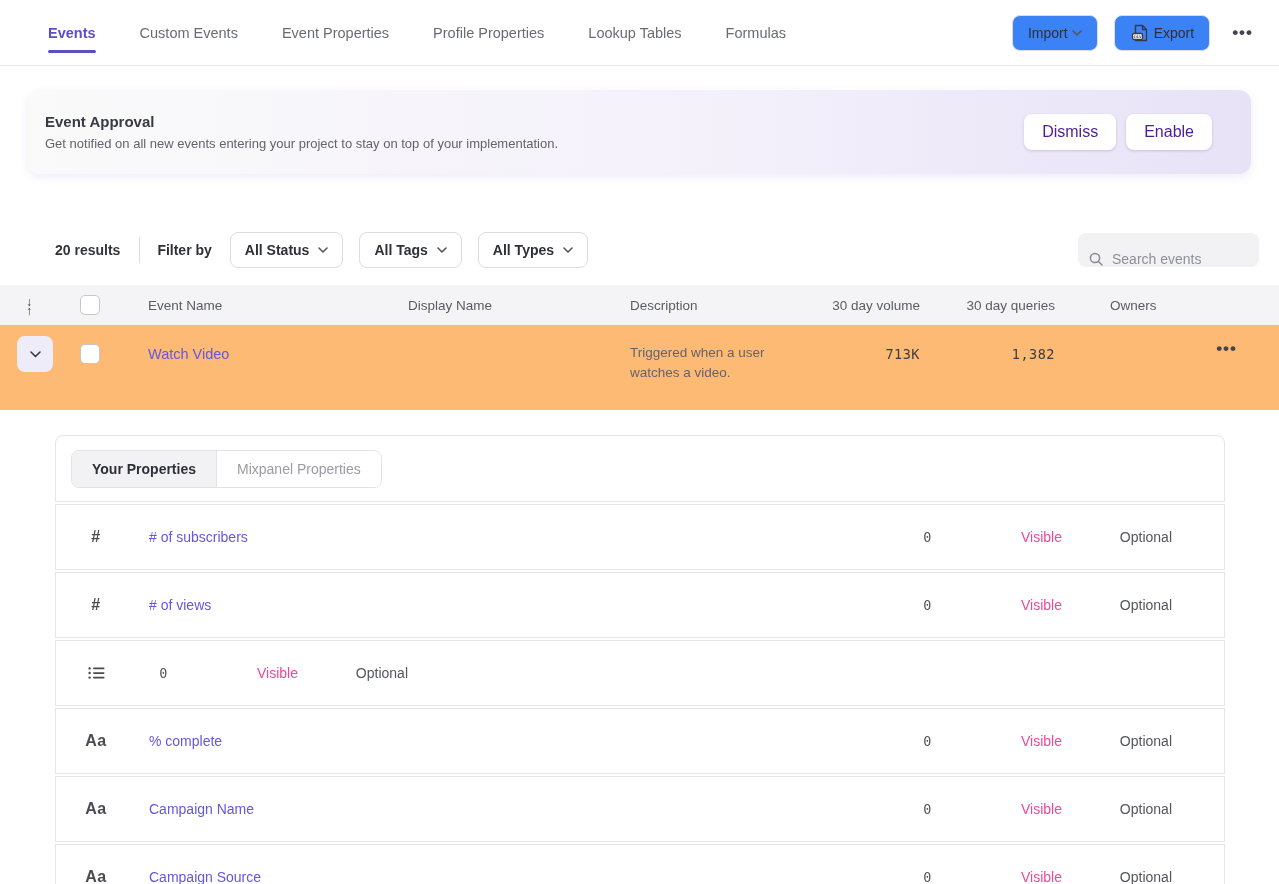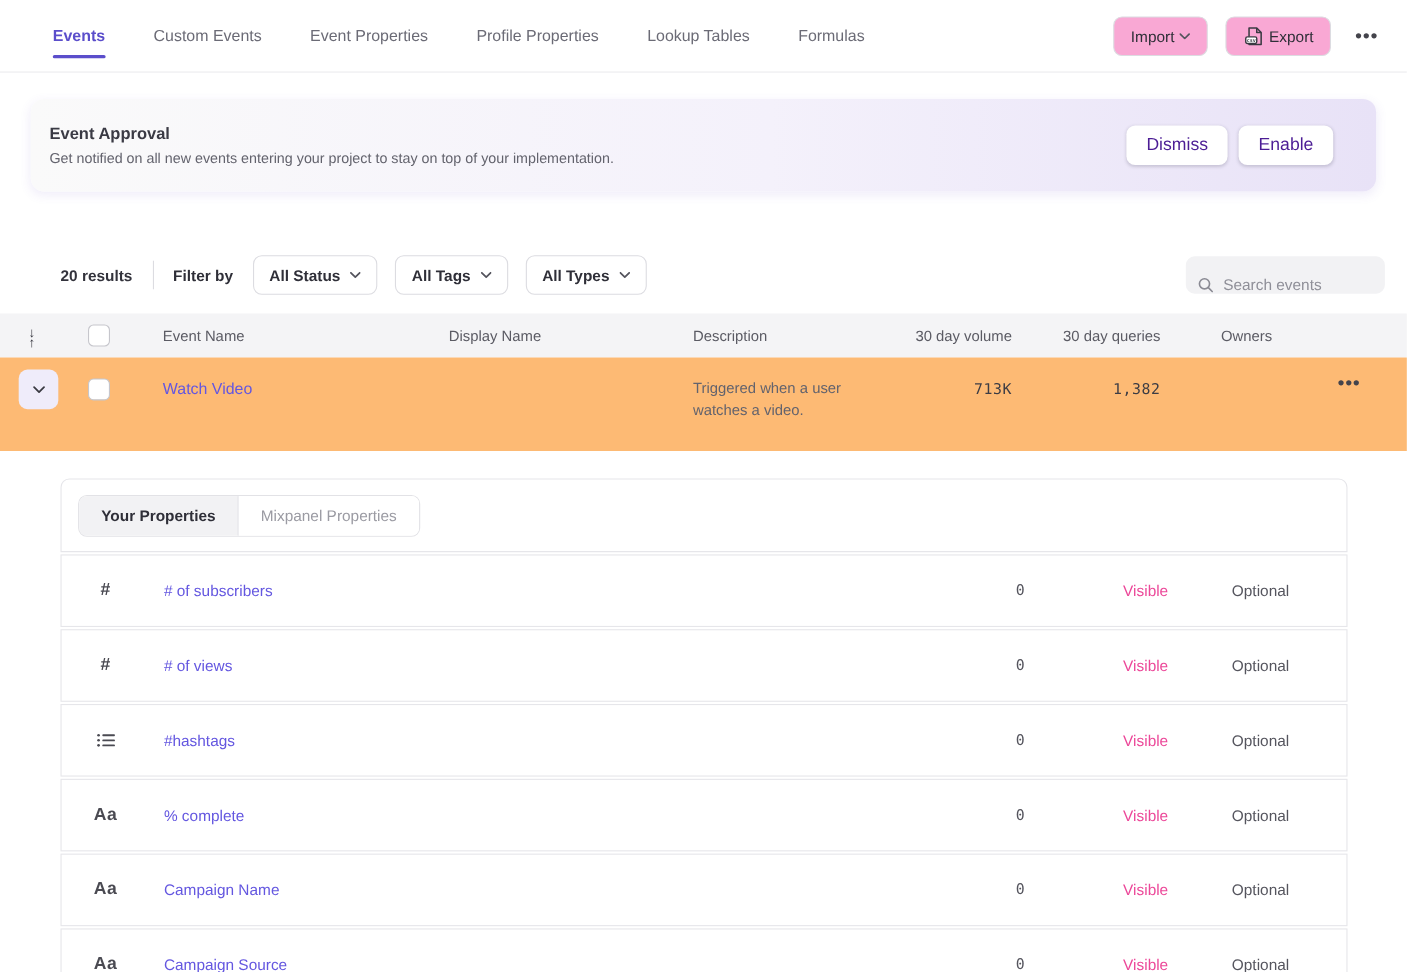--- a/index.html
+++ b/index.html
@@ -11,21 +11,21 @@
     border-bottom:1px solid #ececee; background:#fff; padding:0 20px 0 48px; }
   .nav-tabs { display:flex; align-items:stretch; }
   .nav-tab { position:relative; display:flex; align-items:center; margin-right:44px;
     font-size:14.5px; font-weight:500; color:#6b6b76; cursor:pointer; background:none; border:none;
     font-family:inherit; }
   .nav-tab.active { color:#5b4ecb; font-weight:700; }
   .nav-tab.active::after { content:""; position:absolute; left:0; right:0; bottom:12px;
     height:3px; border-radius:2px; background:#5b4ecb; }
   .topnav-actions { display:flex; align-items:center; gap:16px; }
   .btn { display:inline-flex; align-items:center; gap:4px; height:36px; padding:0 15px;
-    background:#f9a8d4; border:1px solid #dcdce1; border-radius:8px; font-size:14px; font-weight:500;
+    background:#3b82f6; border:1px solid #dcdce1; border-radius:8px; font-size:14px; font-weight:500;
     color:#2f2f38; cursor:pointer; font-family:inherit; }
   .dots-btn { border:none; background:none; font-size:17px; font-weight:700; color:#44444c;
     letter-spacing:1px; cursor:pointer; padding:4px 6px; font-family:inherit; }
 
   
   .banner { margin:24px 28px 0 28px; height:84px; border-radius:12px;
     background:linear-gradient(90deg,#fafafa 0%,#f4f1fb 55%,#e8e2f7 100%);
     box-shadow:0 3px 10px rgba(100,70,200,0.10);
     display:flex; align-items:center; justify-content:space-between; padding:0 39px 0 17px; }
   .banner-title { font-size:15px; font-weight:700; color:#3a3a44; margin-bottom:6px; }
@@ -290,21 +290,20 @@
             <svg width="17" height="14" viewBox="0 0 17 14">
               <circle cx="1.6" cy="2.4" r="1.2" fill="#4a4a52"></circle>
               <rect x="5" y="1.6" width="11.5" height="1.7" rx="0.8" fill="#4a4a52"></rect>
               <circle cx="1.6" cy="7" r="1.2" fill="#4a4a52"></circle>
               <rect x="5" y="6.2" width="11.5" height="1.7" rx="0.8" fill="#4a4a52"></rect>
               <circle cx="1.6" cy="11.6" r="1.2" fill="#4a4a52"></circle>
               <rect x="5" y="10.8" width="11.5" height="1.7" rx="0.8" fill="#4a4a52"></rect>
             </svg>
           </span>
         </span>
-        <a class="prop-name">#hashtags</a>
         <span class="prop-count mono">0</span>
         <span class="prop-vis">Visible</span>
         <span class="prop-req">Optional</span>
       </div>
 
       <div class="card prop-row">
         <span class="ptype">
           <span class="glyph">Aa</span>
 
         </span>

